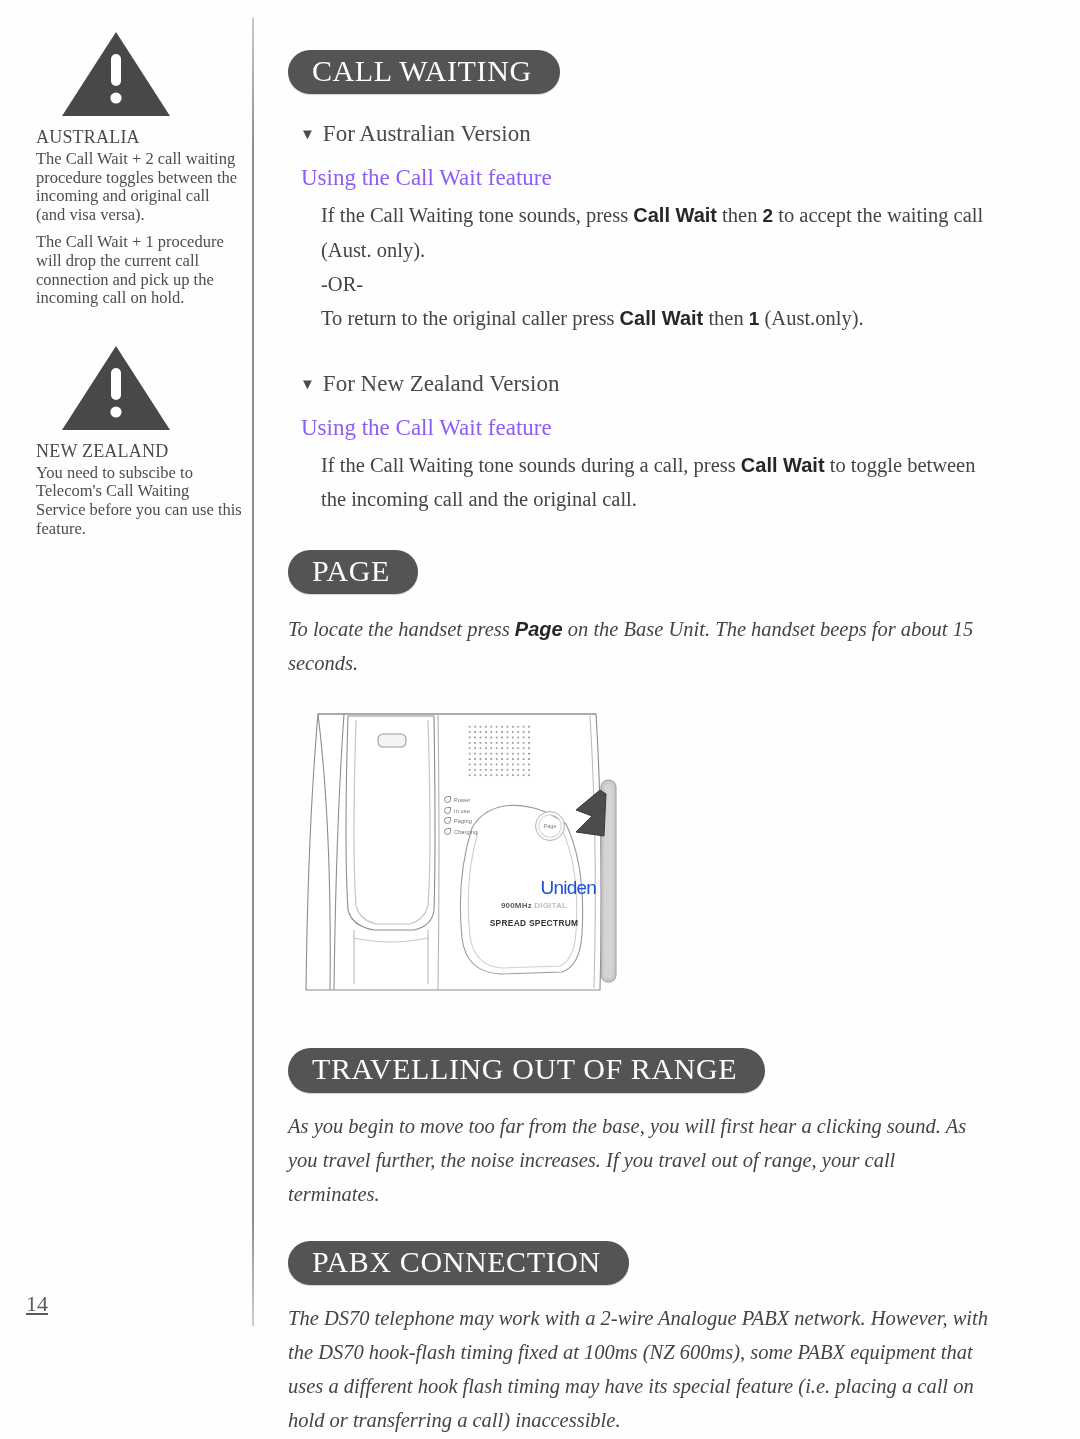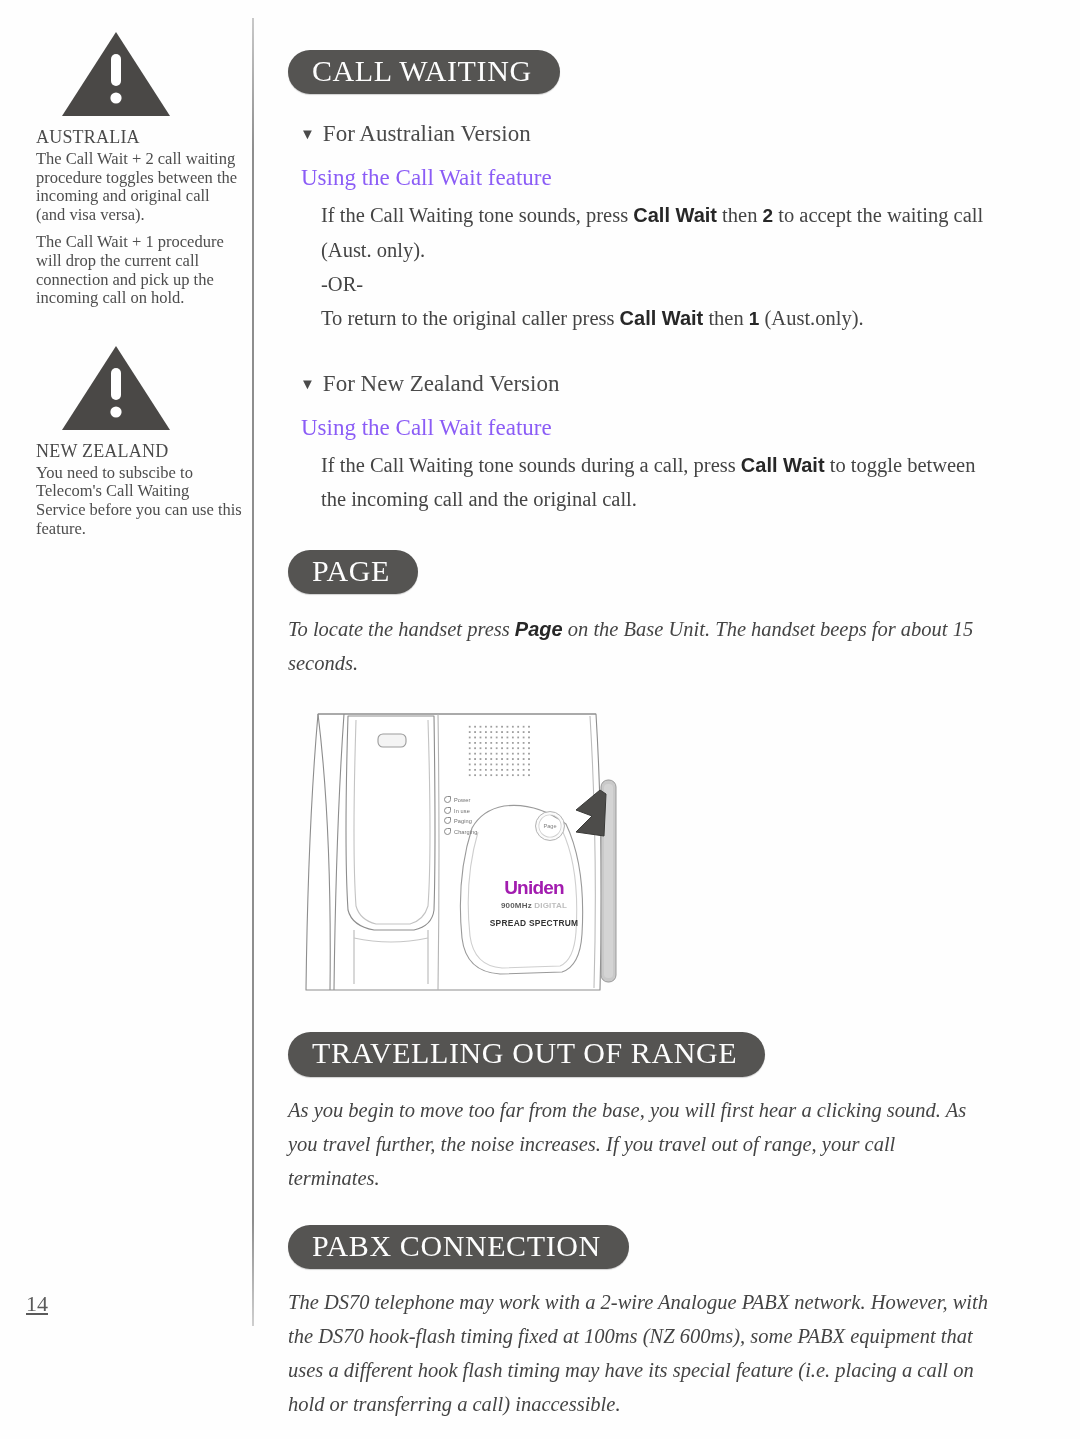--- a/index.html
+++ b/index.html
@@ -194,23 +194,24 @@
   .brand {
     position: absolute;
     left: 168px;
     top: 179px;
     width: 124px;
     text-align: center;
     font-family: "Liberation Sans", sans-serif;
   }
   .brand .bname {
     font-size: 19px;
-    font-weight: bold;
+    font-weight: normal;
     letter-spacing: -.8px;
-    color: #a21caf;
+    color: #1d4ed8;
+    text-align: right;
   }
   .brand .bmhz {
     font-size: 8px;
     font-weight: bold;
     letter-spacing: .2px;
     color: #5e5e5e;
     margin-top: 2px;
   }
   .brand .bmhz .faint { color: #bdbdbd; }
   .brand .bspread {
@@ -343,21 +344,21 @@
         <div class="page-btn">Page</div>
 
         <div class="brand">
           <div class="bname">Uniden</div>
           <div class="bmhz"><span>900MHz </span><span class="faint">DIGITAL</span></div>
           <div class="bspread">SPREAD SPECTRUM</div>
         </div>
       </div>
     </div>
 
-    <div style="margin-top:16px">
+    <div style="margin-top:32px">
       <div class="pill">TRAVELLING OUT OF RANGE</div>
       <div style="height:16px"></div>
       <p class="body-p flush">As you begin to move too far from the base, you will first hear a clicking sound. As you travel further, the noise increases. If you travel out of range, your call terminates.</p>
     </div>
 
     <div style="margin-top:30px">
       <div class="pill">PABX CONNECTION</div>
       <div style="height:16px"></div>
       <p class="body-p flush">The DS70 telephone may work with a 2-wire Analogue PABX network. However, with the DS70 hook-flash timing fixed at 100ms (NZ 600ms), some  PABX equipment that uses a different hook flash timing may have its special feature (i.e. placing a call on hold or transferring a call) inaccessible.</p>
     </div>

